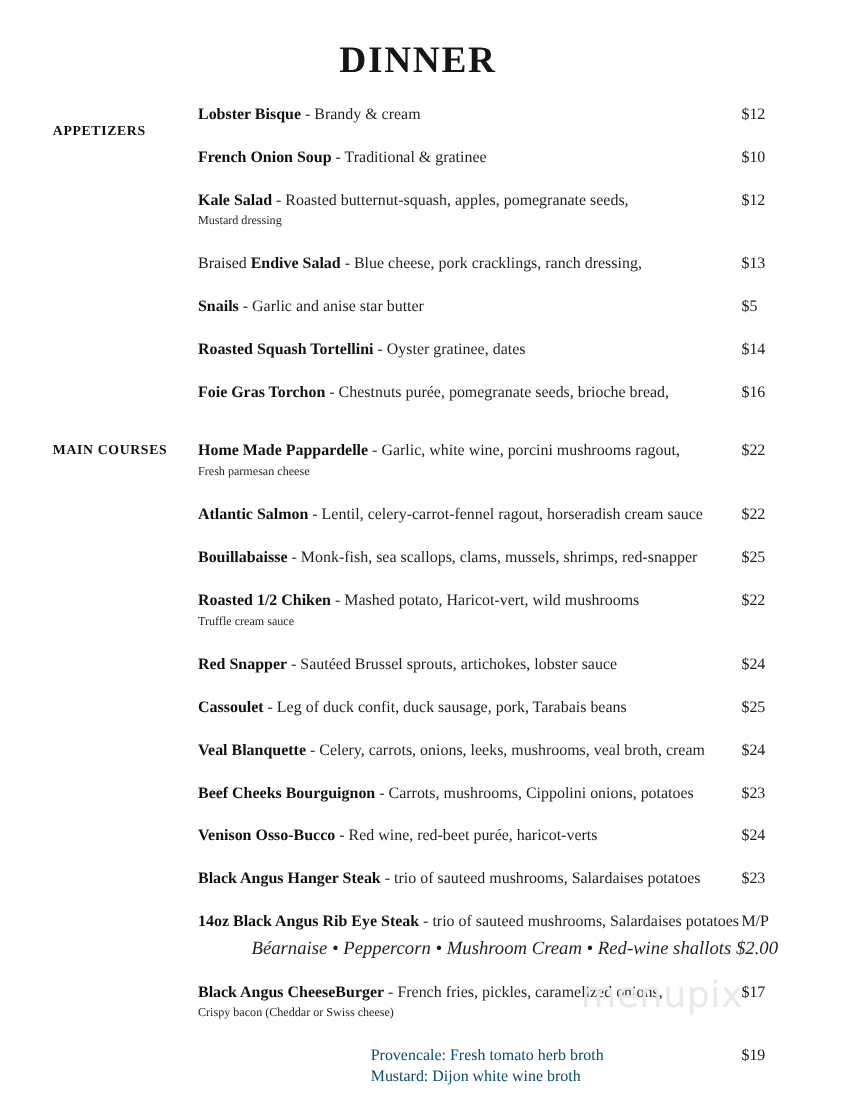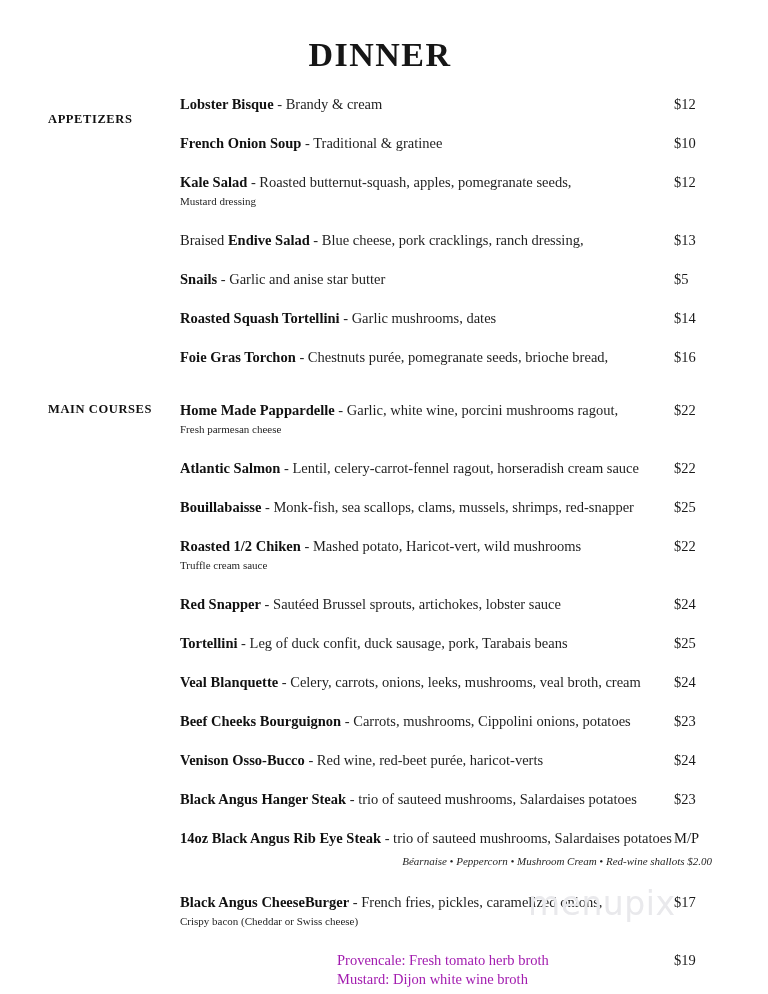--- a/index.html
+++ b/index.html
@@ -111,21 +111,21 @@
 
   
   .item-suboptions {
     display: block;
     margin-left: 157px;
   }
   .item-suboption {
     display: block;
     font-size: 14.5px;
     line-height: 19px;
-    color: #a21caf;
+    color: #0c4a6e;
     font-weight: 400;
   }
 
   .item-price {
     position: absolute;
     right: 40px;
     top: 0;
     width: 46px;
     text-align: left;
     font-size: 14.5px;
@@ -133,24 +133,24 @@
     color: #1a1a1a;
     font-weight: 400;
     white-space: nowrap;
   }
 
   
   .sauce-note {
     margin: 0;
     padding: 0 48px 0 180px;
     font-style: italic;
-    font-size: 11px;
+    font-size: 17px;
     line-height: 19px;
     color: #1f1f1f;
-    text-align: right;
+    text-align: center;
     margin-top: 4px;
     margin-bottom: 22px;
   }
   .sauce-note .sauce-inner {
     display: inline-block;
     padding-left: 44px;
   }
 
   
   .watermark {
@@ -210,21 +210,21 @@
 
       <li class="item">
         <span class="item-text">
           <span class="item-prefix"></span><span class="item-name">Snails</span><span class="item-desc">  -  Garlic and anise star butter</span>
         </span>
         <span class="item-price">$5</span>
       </li>
 
       <li class="item">
         <span class="item-text">
-          <span class="item-prefix"></span><span class="item-name">Roasted Squash Tortellini</span><span class="item-desc"> - Garlic mushrooms, dates</span>
+          <span class="item-prefix"></span><span class="item-name">Roasted Squash Tortellini</span><span class="item-desc"> - Oyster gratinee, dates</span>
         </span>
         <span class="item-price">$14</span>
       </li>
 
       <li class="item">
         <span class="item-text">
           <span class="item-prefix"></span><span class="item-name">Foie Gras Torchon</span><span class="item-desc">  - Chestnuts purée, pomegranate seeds, brioche bread,</span>
         </span>
         <span class="item-price">$16</span>
       </li>
@@ -268,21 +268,21 @@
 
       <li class="item">
         <span class="item-text">
           <span class="item-prefix"></span><span class="item-name">Red Snapper</span><span class="item-desc"> - Sautéed Brussel sprouts, artichokes, lobster sauce</span>
         </span>
         <span class="item-price">$24</span>
       </li>
 
       <li class="item">
         <span class="item-text">
-          <span class="item-prefix"></span><span class="item-name">Tortellini</span><span class="item-desc"> - Leg of duck confit, duck sausage, pork, Tarabais beans</span>
+          <span class="item-prefix"></span><span class="item-name">Cassoulet</span><span class="item-desc"> - Leg of duck confit, duck sausage, pork, Tarabais beans</span>
         </span>
         <span class="item-price">$25</span>
       </li>
 
       <li class="item">
         <span class="item-text">
           <span class="item-prefix"></span><span class="item-name">Veal Blanquette</span><span class="item-desc">  - Celery, carrots, onions, leeks, mushrooms, veal broth, cream</span>
         </span>
         <span class="item-price">$24</span>
       </li>

